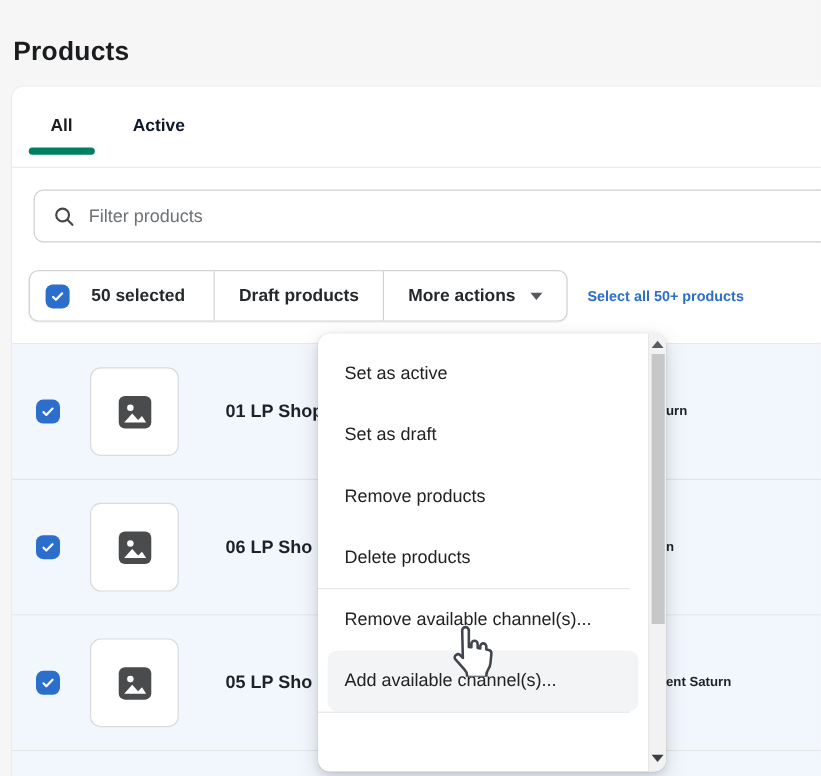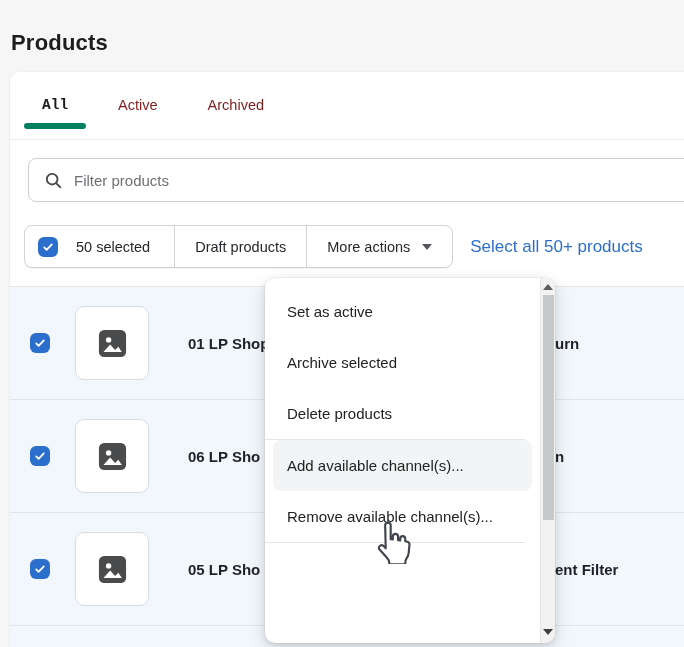--- a/index.html
+++ b/index.html
@@ -25,24 +25,24 @@
     box-shadow: 0 1px 2px rgba(0,0,0,.07), 0 0 0 1px rgba(0,0,0,.02);
   }
 
   
   .tabs {
     position: relative; height: 68px; display: flex; align-items: center;
     padding: 4px 0 6px 12px; gap: 10px; border-bottom: 1px solid #ebeced;
   }
   .tab {
     position: relative; height: 100%; display: flex; align-items: center;
-    padding: 0 20px; font-size: 14.5px; font-weight: 400; color: #7f1d1d;
+    padding: 0 20px; font-size: 14.5px; font-weight: 700; color: #0f172a;
     background: none; border: none; cursor: pointer; font-family: inherit;
   }
-  .tab.active { color: #1a1c1d; font-weight: 600; font-family: Liberation Mono, monospace; }
+  .tab.active { color: #1a1c1d; font-weight: 600; }
   .tab.active::after {
     content: ""; position: absolute; left: 2px; right: 2px; bottom: 4px;
     height: 6px; border-radius: 4px; background: var(--accent-green, #008060);
   }
 
   
   .filter-row { position: relative; padding: 18px 0 0 18px; }
   .filter-input {
     display: flex; align-items: center; gap: 11px;
     width: 706px; height: 44px; padding: 0 12px 0 15px;
@@ -61,38 +61,38 @@
   }
   .btn-group {
     display: inline-flex; align-items: stretch; height: 43px;
     border: 1px solid #d0d3d6; border-radius: 8px; background: #fff;
     box-shadow: 0 1px 1px rgba(0,0,0,.05);
   }
   .seg {
     display: flex; align-items: center; justify-content: center; gap: 12px;
     padding: 0 20px; border: none; border-right: 1px solid #d0d3d6;
     background: transparent; font-family: inherit; font-size: 14.5px;
-    font-weight: 400; color: #24282c; cursor: pointer; white-space: nowrap;
+    font-weight: 700; color: #24282c; cursor: pointer; white-space: nowrap;
   }
   .seg:last-child { border-right: none; }
   .seg-selected { gap: 18px; padding: 0 24px 0 13px; }
 
   .checkbox {
     width: 20px; height: 20px; border-radius: 6px;
     background: var(--checkbox-blue, #2c6ecb);
     display: inline-flex; align-items: center; justify-content: center;
     flex: 0 0 auto; cursor: pointer;
   }
   .caret-down {
     width: 0; height: 0; display: inline-block;
     border-left: 5px solid transparent; border-right: 5px solid transparent;
     border-top: 6px solid #54575b;
   }
   .select-all {
-    font-size: 17px; font-weight: 400; color: var(--link-blue, #2c6ecb);
+    font-size: 12px; font-weight: 700; color: var(--link-blue, #2c6ecb);
     text-decoration: none; white-space: nowrap; cursor: pointer;
   }
 
   
   .rows { position: absolute; left: 0; right: 0; top: 214px; border-top: 1px solid #e4e5e7; }
   .row {
     position: relative; height: 113px;
     background: var(--row-blue, #f2f7fe);
     border-bottom: 1px solid #e2e4e6;
   }
@@ -103,21 +103,21 @@
     width: 74px; height: 74px; background: #fff;
     border: 1px solid #d9dbdd; border-radius: 9px;
     display: flex; align-items: center; justify-content: center;
   }
   .row-title {
     position: absolute; left: 178px; top: 50%; transform: translateY(-50%);
     font-size: 15px; font-weight: 600; color: #1f2225; white-space: nowrap;
   }
   .row-tail {
     position: absolute; left: 545px; top: 50%; transform: translateY(-50%);
-    font-size: 15px; font-weight: 600; color: #1f2225; white-space: nowrap;
+    font-size: 11px; font-weight: 600; color: #1f2225; white-space: nowrap;
   }
 
   
   .dropdown {
     position: absolute; left: 265px; top: 278px; width: 290px; height: 365px;
     background: #fff; border-radius: 10px; z-index: 20; overflow: hidden;
     box-shadow: 0 0 0 1px rgba(0,0,0,.03), 0 6px 18px rgba(0,0,0,.15), 0 2px 6px rgba(0,0,0,.08);
   }
   .menu-list { padding: 8px 15px 0 0; }
   .menu-item {
@@ -147,23 +147,20 @@
 <h1 class="page-title">Products</h1>
 
 <div class="card">
 
   <div class="tabs">
     <button class="tab active">
         <span>All</span>
       </button>
     <button class="tab">
         <span>Active</span>
-      </button>
-    <button class="tab">
-        <span>Archived</span>
       </button>
   </div>
 
   <div class="filter-row">
     <div class="filter-input">
       <span style="display:inline-flex">
         <svg width="19" height="19" viewBox="0 0 20 20">
           <circle cx="8.6" cy="8.6" r="5.6" fill="none" stroke="#44474a" stroke-width="1.9"></circle>
           <line x1="13" y1="13" x2="17.2" y2="17.2" stroke="#44474a" stroke-width="1.9" stroke-linecap="round"></line>
         </svg>
@@ -248,35 +245,36 @@
       <span class="thumb">
         <span style="display:inline-flex">
           <svg width="31" height="31" viewBox="0 0 24 24">
               <rect x="1.5" y="1.5" width="21" height="21" rx="4" fill="#4a4b4d"></rect>
               <circle cx="9" cy="9.2" r="2.1" fill="#fff"></circle>
               <path d="M5 18.6l5.2-5.8 3.8 4.2 2.5-2.5 2.7 4.1z" fill="#fff"></path>
             </svg>
         </span>
       </span>
       <span class="row-title">05 LP Sho</span>
-      <span class="row-tail">ent Filter</span>
+      <span class="row-tail">ent Saturn</span>
     </div>
 
     <div class="row partial"></div>
   </div>
 </div>
 
 <div class="dropdown">
   <div class="menu-list">
     <div class="menu-item">Set as active</div>
-    <div class="menu-item">Archive selected</div>
+    <div class="menu-item">Set as draft</div>
+    <div class="menu-item">Remove products</div>
     <div class="menu-item">Delete products</div>
     <div class="menu-divider"></div>
+    <div class="menu-item">Remove available channel(s)...</div>
     <div class="menu-item highlighted">Add available channel(s)...</div>
-    <div class="menu-item">Remove available channel(s)...</div>
     <div class="menu-divider"></div>
   </div>
   <div class="scrollbar">
     <span class="scroll-arrow up"></span>
     <span class="scroll-thumb"></span>
     <span class="scroll-arrow down"></span>
   </div>
 </div>
 
 <div class="cursor">

